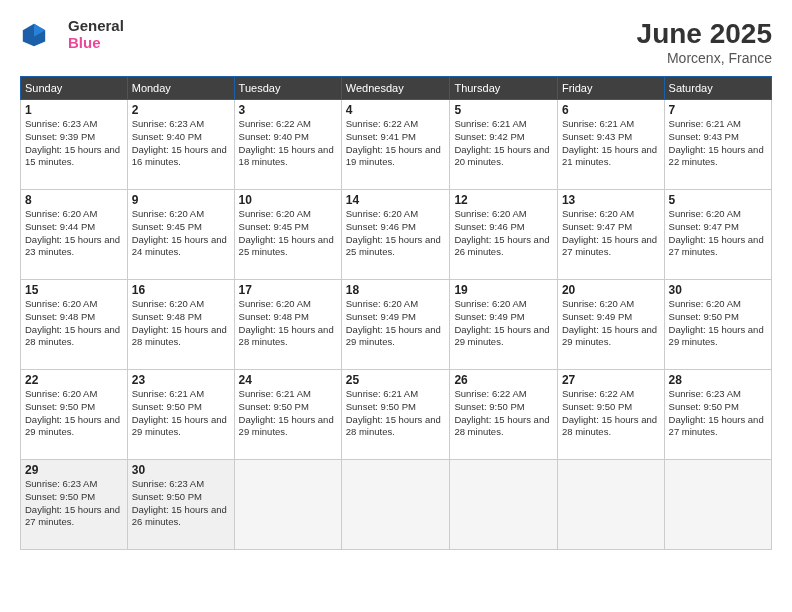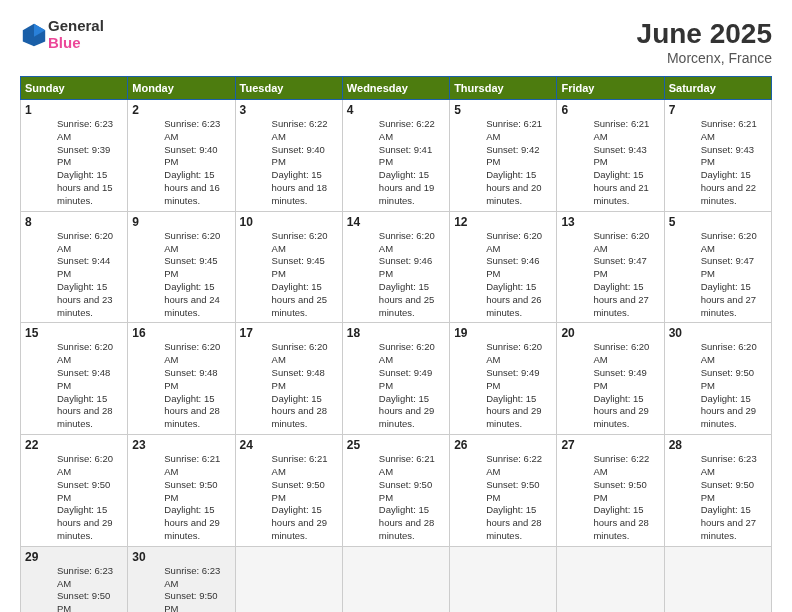--- a/index.html
+++ b/index.html
@@ -18,21 +18,21 @@
     }
     .header {
       display: flex;
       justify-content: space-between;
       align-items: flex-start;
       margin-bottom: 10px;
     }
     .logo {
       display: flex;
       align-items: center;
-      gap: 0;
+      gap: 20px;
     }
     .logo-text {
       display: flex;
       flex-direction: column;
       line-height: 1.1;
     }
     .logo-general {
       font-size: 15px;
       font-weight: bold;
       color: #333;
@@ -58,25 +58,25 @@
     .title-location {
       font-size: 14px;
       color: #555;
     }
     .calendar-table {
       width: 100%;
       border-collapse: collapse;
       font-size: 10px;
     }
     .calendar-table th {
-      background: #4d7c0f;
+      background: #404040;
       color: #fff;
       padding: 5px 4px;
       font-size: 11px;
-      font-weight: bold;
+      font-weight: normal;
       border: 1px solid #1a5fa8;
       text-align: left;
     }
     .calendar-table td {
       border: 1px solid #ccc;
       vertical-align: top;
       padding: 3px 4px;
       width: 113px;
       height: 90px;
       background: #fff;
@@ -88,21 +88,20 @@
       font-size: 12px;
       font-weight: bold;
       color: #222;
       display: block;
       margin-bottom: 1px;
     }
     .day-info {
       color: #333;
       line-height: 1.35;
       font-size: 9.5px;
-      margin-left: 32px;
     }
     .empty-cell {
       background: #f5f5f5 !important;
     }
   </style>
 </head>
 <body>
 
 <div class="page">
   <div class="header">

